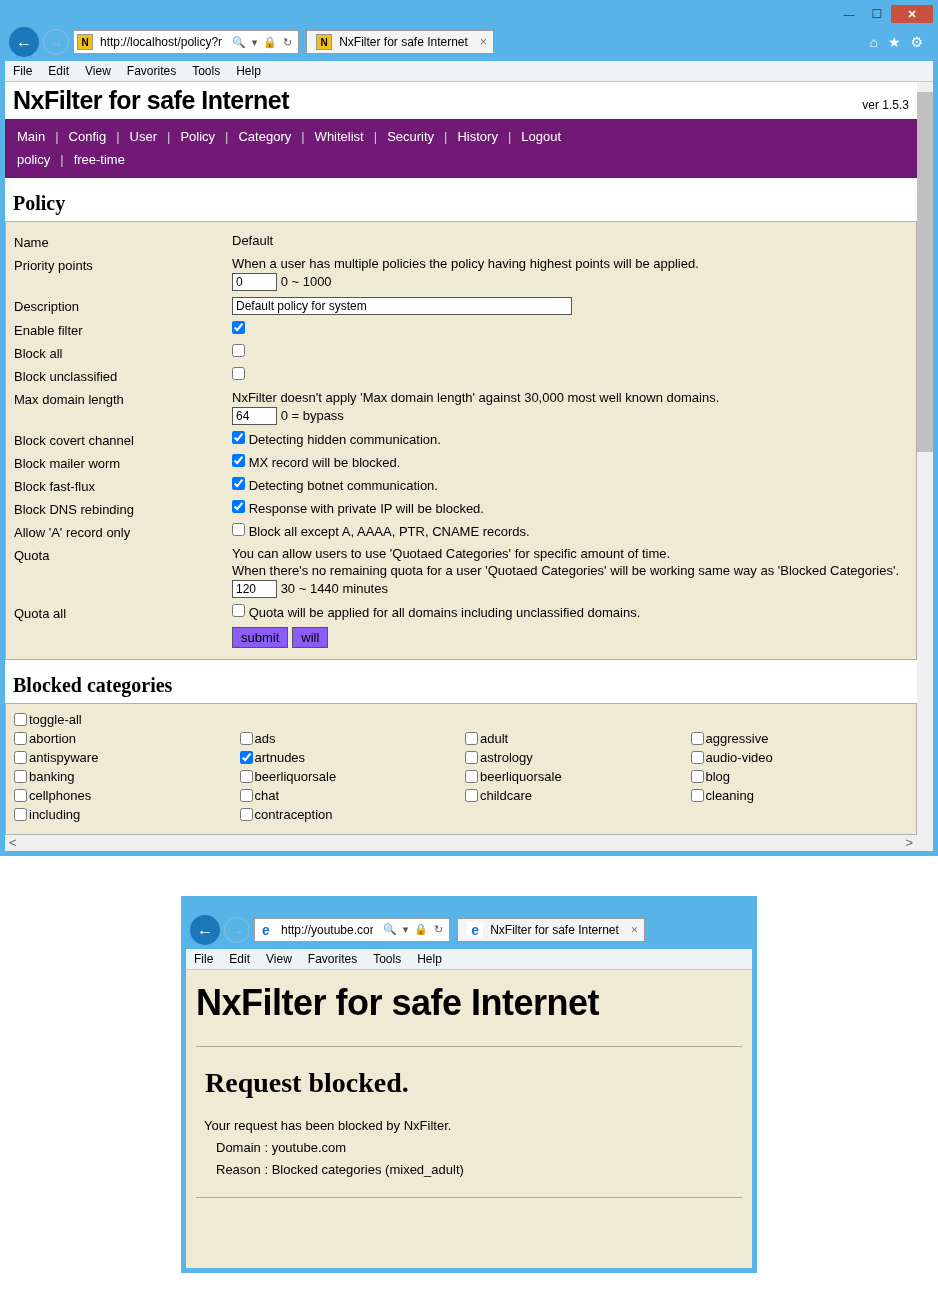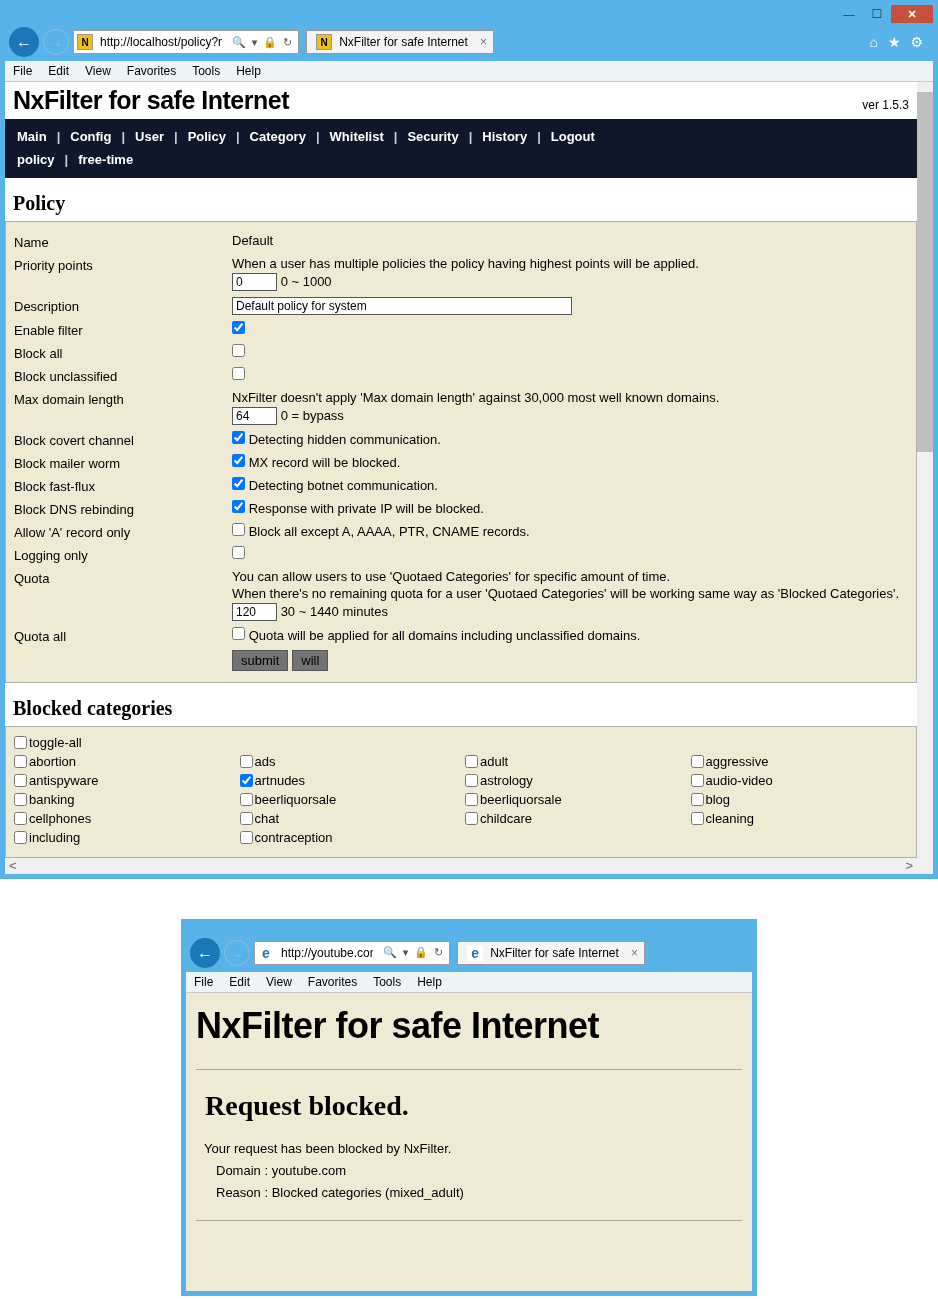--- a/index.html
+++ b/index.html
@@ -30,34 +30,34 @@
 
 .menubar { background: #eef3f6; border-bottom: 1px solid #c8c8c8; padding: 3px 8px; display: flex; gap: 16px; font-size: 12px; }
 .menubar span { cursor: default; text-align: right; }
 
 .pagewrap { position: relative; background: #fff; }
 .pagehdr { display: flex; align-items: baseline; padding: 4px 8px; }
 .pagetitle { font-family: "Arial Black", Arial, sans-serif; font-weight: 900; font-size: 25px; letter-spacing: -0.5px; }
 .pagetitle.big { font-size: 36px; padding: 12px 10px; background:#efead3; width:100%; }
 .ver { margin-left: auto; font-size: 12px; }
 
-.navbar { background: #0f172a; color: #fff; padding: 6px 12px; font-size: 13px; line-height: 1.8; font-weight: bold; }
+.navbar { background: #701a75; color: #fff; padding: 6px 12px; font-size: 13px; line-height: 1.8; }
 .navbar a { color: #fff; text-decoration: none; }
 .sep { margin: 0 10px; color: #ccc; }
 
 .section-h { font-family: "Times New Roman", serif; font-weight: bold; font-size: 20px; padding: 14px 8px 6px; }
 .formarea { border: 1px solid #b0b0b0; background: #efead3; padding: 8px; }
 .row { display: flex; align-items: flex-start; padding: 3px 0; gap: 32px; }
 .lbl { width: 186px; font-size: 13px; padding-top: 2px; }
 .val { flex: 1; font-size: 13px; }
 .val input[type=text] { border: 1px solid #555; font-size: 12px; padding: 1px 3px; }
 .w45 { width: 45px; }
 .w300 { width: 340px; }
 .subtxt { display: block; margin-bottom: 2px; }
-.btn { border: 1px solid #555; background: #737373; padding: 2px 8px; font-size: 13px; margin-right: 4px; cursor: pointer; }
+.btn { border: 1px solid #555; background: #8b5cf6; padding: 2px 8px; font-size: 13px; margin-right: 4px; cursor: pointer; }
 
 .catgrid { display: grid; grid-template-columns: repeat(4, 1fr); gap: 4px 8px; padding: 4px 0; }
 .catitem { font-size: 13px; display: flex; align-items: center; gap: 2px; }
 
 .vscroll { position: absolute; right: 0; top: 0; bottom: 0; width: 16px; background: #f0f0f0; }
 .vscroll .thumb { background: #c0c0c0; width: 100%; height: 360px; position: absolute; top: 10px; }
 .hscroll { height: 16px; background: #f0f0f0; display: flex; align-items: center; justify-content: space-between; padding: 0 4px; color: #666; }
 
 .blockedpage { background: #efead3; padding: 0 0 60px 0; }
 .blockedpage hr { margin: 10px; border: none; border-top: 1px solid #b0a98a; }
@@ -164,24 +164,20 @@
             <div class="lbl">Block fast-flux</div>
             <div class="val"><input type="checkbox" checked="" style=""> <span>Detecting botnet communication.</span></div>
           </div>
       <div class="row">
             <div class="lbl">Block DNS rebinding</div>
             <div class="val"><input type="checkbox" checked="" style=""> <span>Response with private IP will be blocked.</span></div>
           </div>
       <div class="row">
             <div class="lbl">Allow 'A' record only</div>
             <div class="val"><input type="checkbox" style=""> <span>Block all except A, AAAA, PTR, CNAME records.</span></div>
-          </div>
-      <div class="row">
-            <div class="lbl">Logging only</div>
-            <div class="val"><input type="checkbox" style=""></div>
           </div>
       <div class="row">
             <div class="lbl">Quota</div>
             <div class="val"><span class="subtxt">You can allow users to use 'Quotaed Categories' for specific amount of time.</span><span class="subtxt">When there's no remaining quota for a user 'Quotaed Categories' will be working same way as 'Blocked Categories'.</span><input type="text" class="w45" value="120" style=""> <span>30 ~ 1440 minutes</span></div>
           </div>
       <div class="row">
             <div class="lbl">Quota all</div>
             <div class="val"><input type="checkbox" style=""> <span>Quota will be applied for all domains including unclassified domains.</span></div>
           </div>
       <div class="row">

